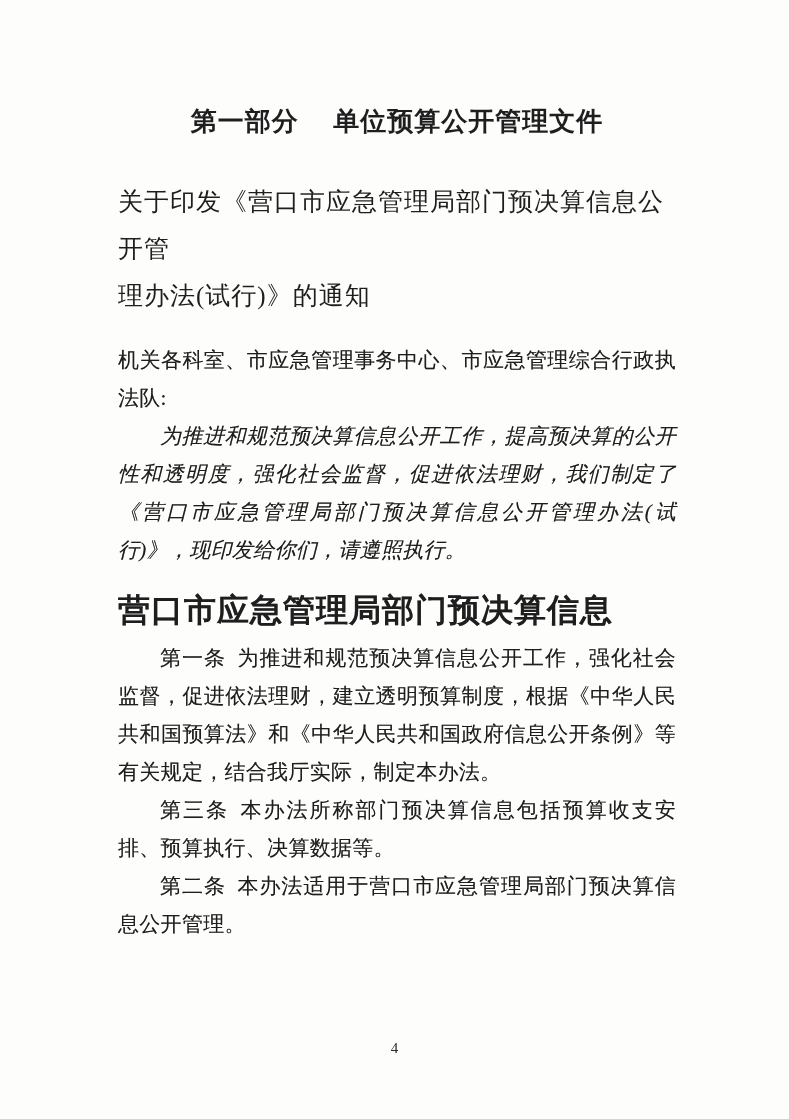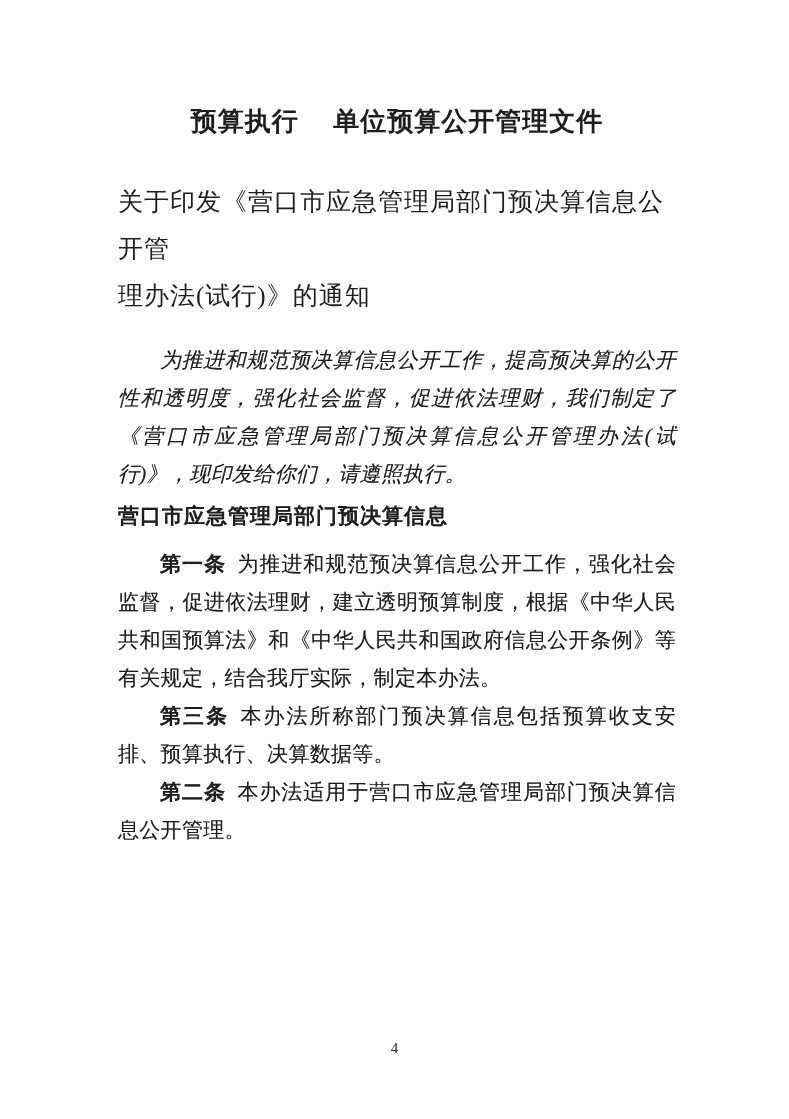--- a/index.html
+++ b/index.html
@@ -50,60 +50,60 @@
   }
   .body-text p {
     margin: 0;
   }
   .indent {
     text-indent: 2em;
     font-style: italic;
   }
   .attachment-heading {
     text-align: center;
-    font-size: 21px;
+    font-size: 32px;
     font-weight: 700;
     line-height: 42px;
     letter-spacing: 1px;
-    margin: 2px 0 8px 0;
+    margin: 20px 0 8px 0;
     text-indent: 0;
   }
   .article {
     text-indent: 2em;
     margin-top: 3px;
   }
   .article-label {
     margin-right: 0.55em;
-    font-weight: bold;
   }
   .page-number {
     position: absolute;
     top: 1040px;
     left: 0;
     width: 789px;
     text-align: center;
     font-size: 15px;
     color: #2a2a2a;
   }
 </style>
 </head>
 <body>
 
 <div class="page">
   <div class="content">
 
-    <div class="section-title">预算执行　 单位预算公开管理文件</div>
+    <div class="section-title">第一部分　 单位预算公开管理文件</div>
 
     <div class="notice-title">
       <div>关于印发《营口市应急管理局部门预决算信息公开管</div>
       <div>理办法(试行)》的通知</div>
     </div>
 
     <div class="body-text">
 
+      <p>机关各科室、市应急管理事务中心、市应急管理综合行政执法队:</p>
 
       <p class="indent">为推进和规范预决算信息公开工作，提高预决算的公开性和透明度，强化社会监督，促进依法理财，我们制定了《营口市应急管理局部门预决算信息公开管理办法(试行)》，现印发给你们，请遵照执行。</p>
 
 
       <div class="attachment-heading">
         <div>营口市应急管理局部门预决算信息</div>
       </div>
 
       <p class="article">
         <span class="article-label">第一条</span><span>为推进和规范预决算信息公开工作，强化社会监督，促进依法理财，建立透明预算制度，根据《中华人民共和国预算法》和《中华人民共和国政府信息公开条例》等有关规定，结合我厅实际，制定本办法。</span>

